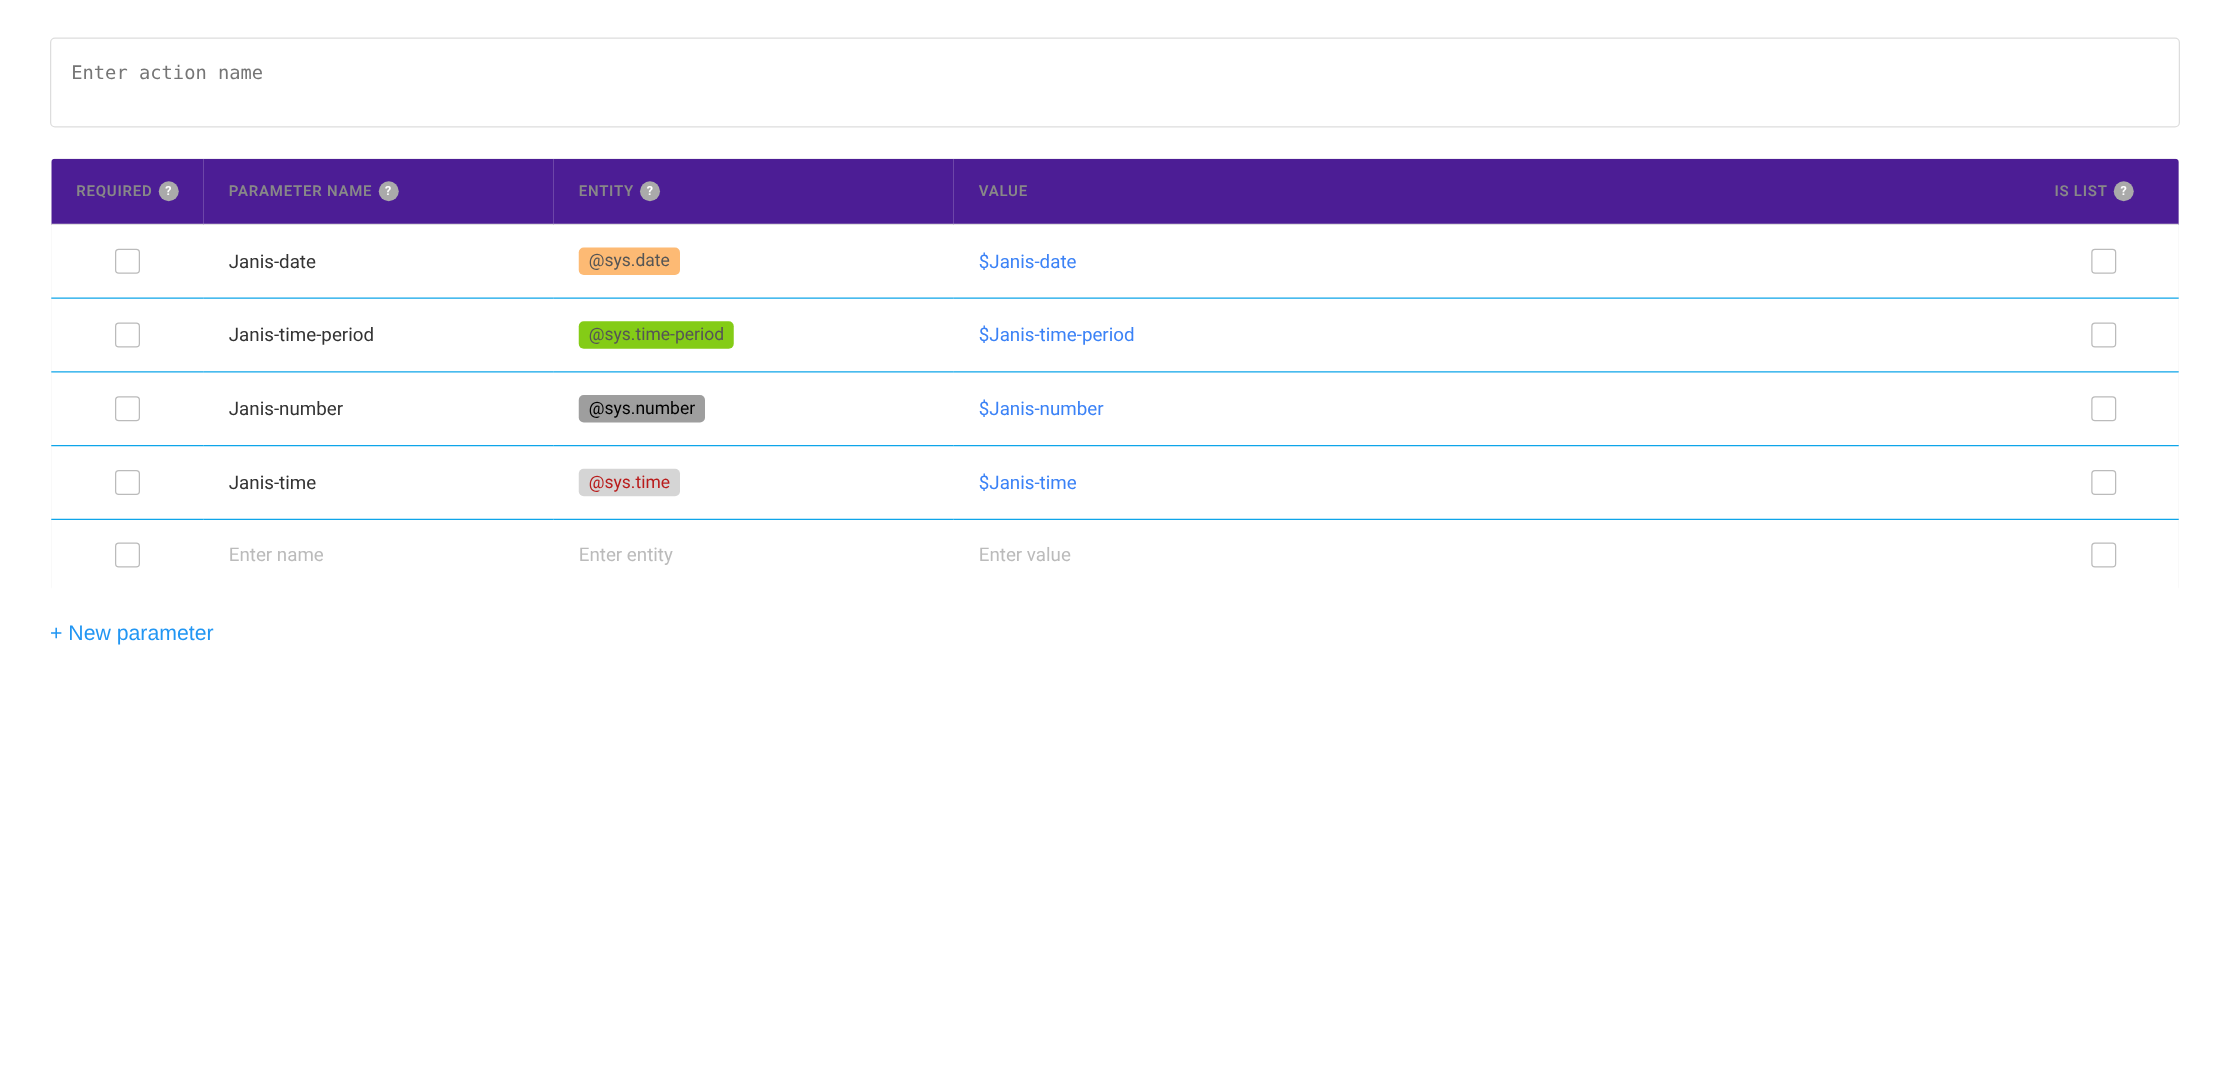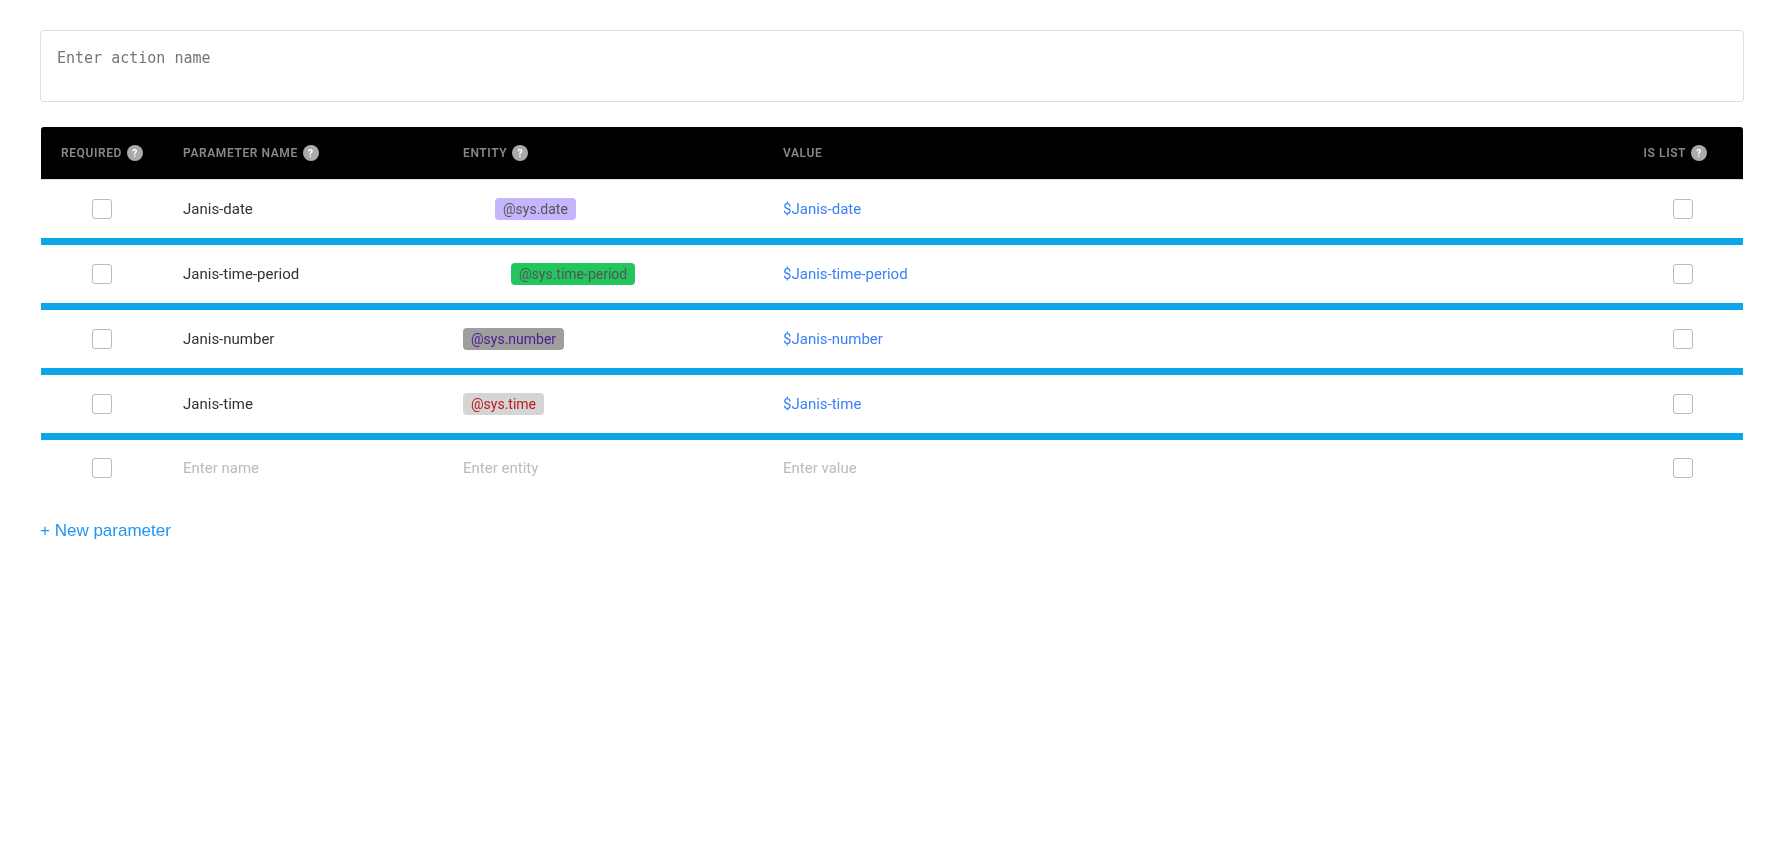--- a/index.html
+++ b/index.html
@@ -49,38 +49,38 @@
 
     .params-table {
       width: 100%;
       border: 1px solid #ddd;
       border-radius: 4px;
       overflow: hidden;
       border-collapse: collapse;
     }
 
     .params-table thead tr {
-      background: #000000;
+      background: #4c1d95;
       text-decoration: underline;
     }
 
     .params-table th {
       padding: 18px 20px;
       font-size: 12px;
       font-weight: 600;
       color: #888;
       letter-spacing: 0.05em;
       text-transform: uppercase;
       text-align: left;
       border-bottom: 1px solid #e0e0e0;
     }
 
     .params-table td {
       padding: 18px 20px;
-      border-bottom: 7px solid #0ea5e9;
+      border-bottom: 1px solid #0ea5e9;
       font-size: 15px;
       color: #333;
     }
 
     .params-table tr:last-child td {
       border-bottom: none;
     }
 
     .col-required { width: 120px; }
     .col-name { width: 280px; }
@@ -124,23 +124,23 @@
       flex-shrink: 0;
     }
 
     .entity-badge {
       display: inline-block;
       padding: 3px 8px;
       border-radius: 4px;
       font-size: 14px;
     }
 
-    .entity-yellow { background: #c4b5fd; color: #555; margin-left: 32px; }
-    .entity-orange { background: #22c55e; color: #555; margin-left: 48px; }
-    .entity-gray-dark { background: #9e9e9e; color: #4c1d95; }
+    .entity-yellow { background: #fdba74; color: #555; }
+    .entity-orange { background: #84cc16; color: #555; }
+    .entity-gray-dark { background: #9e9e9e; color: #000000; }
     .entity-gray-light { background: #d5d5d5; color: #b91c1c; }
 
     .value-link {
       color: #3b82f6;
       text-decoration: none;
       font-size: 15px;
     }
 
     .placeholder-text {
       color: #bbb;

